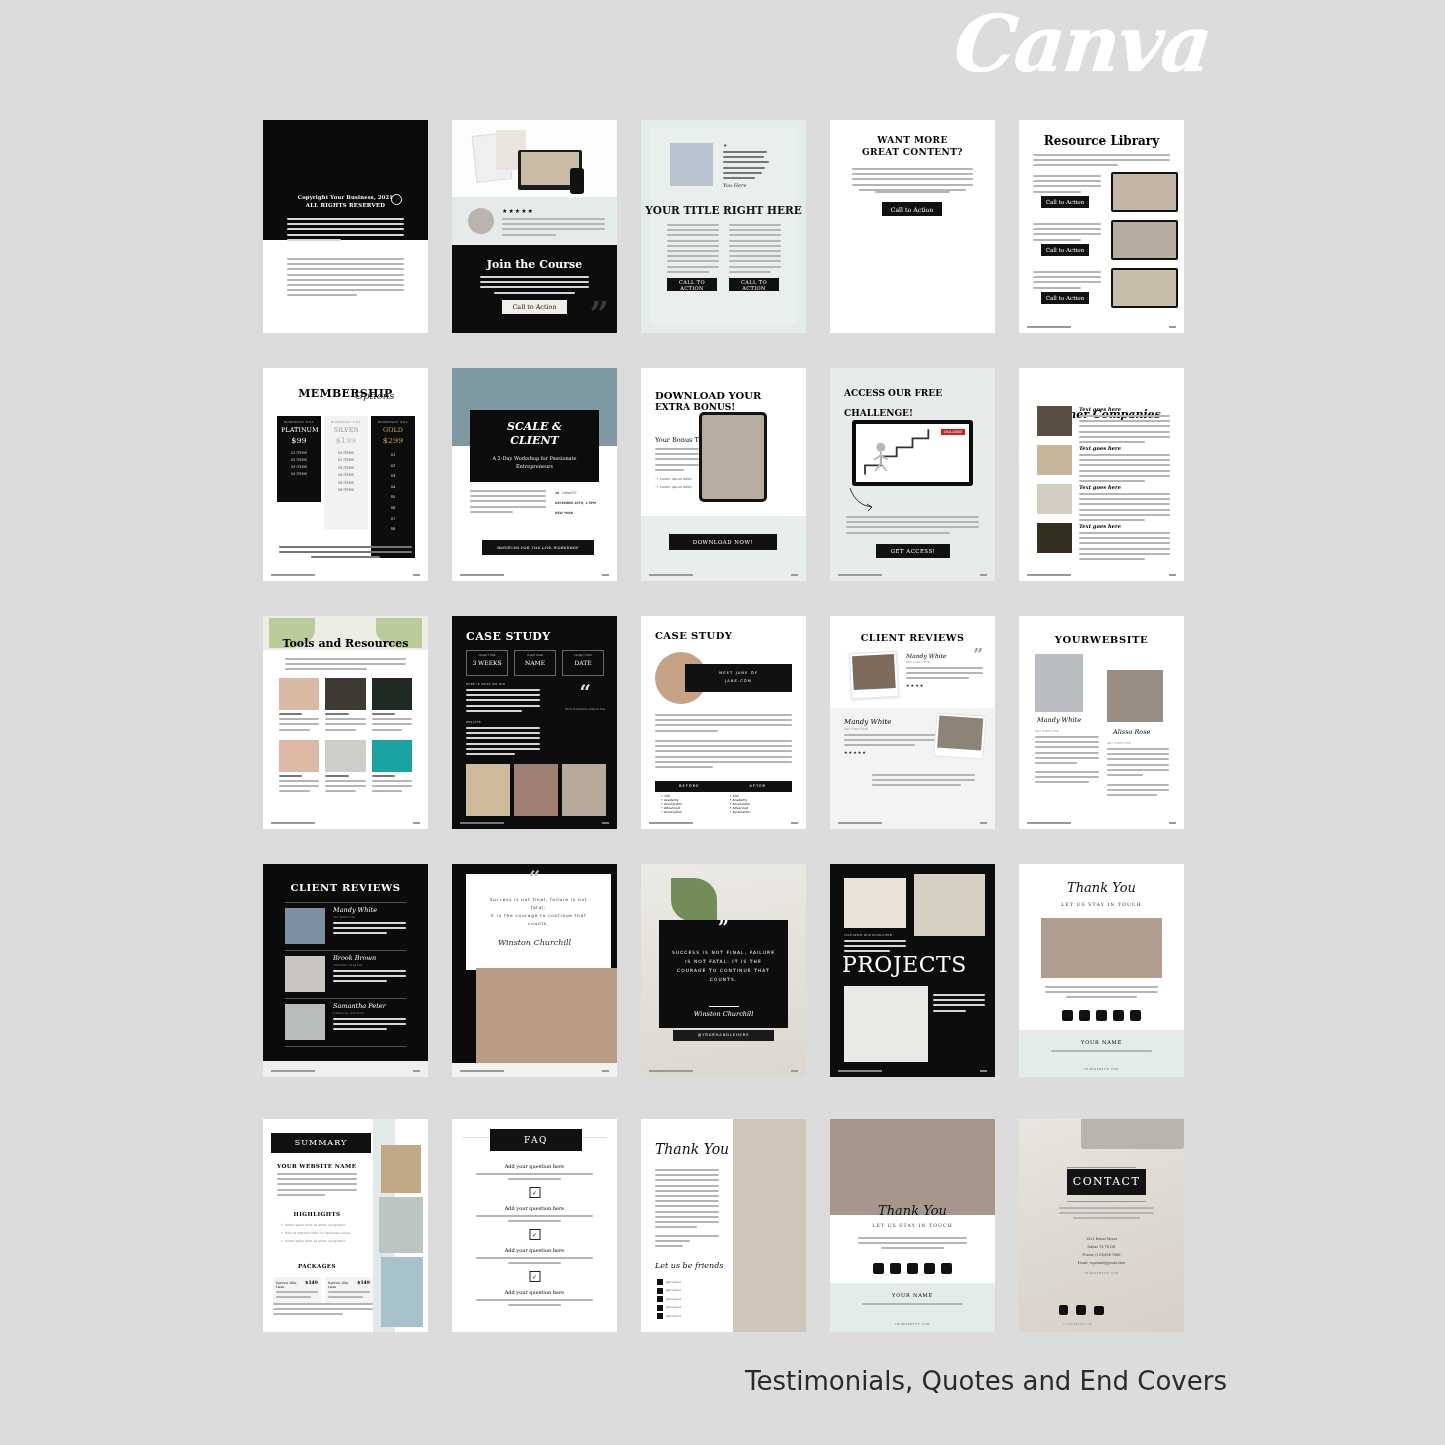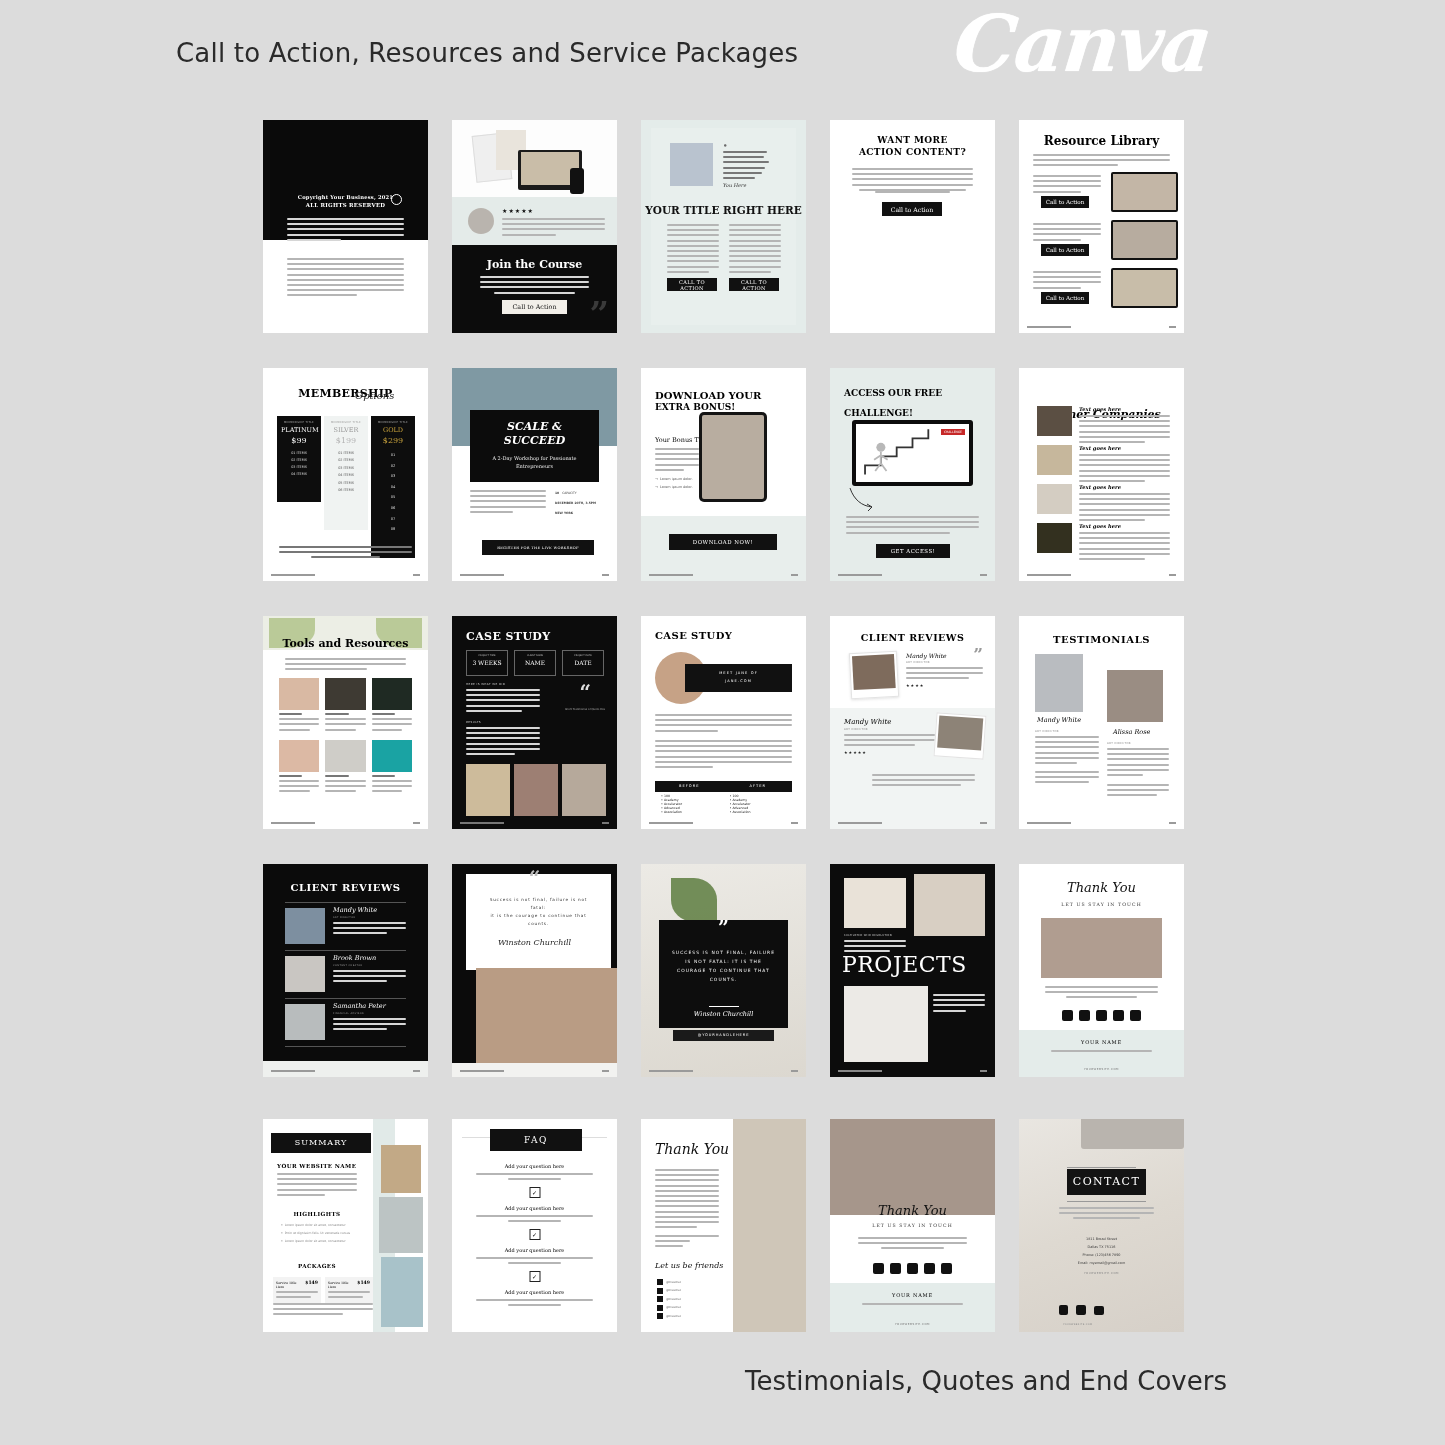--- a/index.html
+++ b/index.html
@@ -64,21 +64,20 @@
   .tb{background:#b5b5b5;height:2px;margin-bottom:3.2px;border-radius:1px;}
   .tb.dk{background:#777;}
   .tb.lt{background:#d6d6d6;}
 
   .cap-serif{font-family:"DejaVu Serif",serif;}
 </style>
 </head>
 <body>
 
 <div class="page-header">
-  <div id="header-title">Call to Action, Resources and Service Packages</div>
   <div id="canva-logo">Canva</div>
 </div>
 
 <div class="grid">
 
   <div class="thumb" style="left:263px;top:120px;width:165px;height:213px;">
     <div class="pg">
       <div style="position:absolute;left:0;top:0;right:0;height:120px;background:#0a0a0a;"></div>
       <div style="position:absolute;left:24px;top:74px;right:24px;text-align:center;">
         <div class="cap-serif" style="color:#fff;font-size:5.2px;font-weight:700;letter-spacing:.2px;">Copyright Your Business, 2021</div>
@@ -179,21 +178,21 @@
         <div class="tb" style="width:80%"></div>
       </div>
       <div class="btn-dark" style="position:absolute;left:26px;top:158px;width:50px;height:13px;font-size:5px;letter-spacing:.4px;">CALL TO ACTION</div>
       <div class="btn-dark" style="position:absolute;left:88px;top:158px;width:50px;height:13px;font-size:5px;letter-spacing:.4px;">CALL TO ACTION</div>
     </div>
   </div>
 
   <div class="thumb" style="left:830px;top:120px;width:165px;height:213px;">
     <div class="pg">
       <div class="ttl-serif" style="position:absolute;left:0;right:0;top:15px;font-size:9px;letter-spacing:.4px;">WANT MORE</div>
-      <div class="ttl-serif" style="position:absolute;left:0;right:0;top:27px;font-size:9px;letter-spacing:.4px;">ACTION CONTENT?</div>
+      <div class="ttl-serif" style="position:absolute;left:0;right:0;top:27px;font-size:9px;letter-spacing:.4px;">GREAT CONTENT?</div>
       <div style="position:absolute;left:22px;top:48px;right:22px;">
         <div class="tb" style="width:100%"></div>
           <div class="tb" style="width:100%"></div>
         <div class="tb" style="width:100%"></div>
           <div class="tb" style="width:100%"></div>
         <div class="tb" style="width:88%;margin:0 auto"></div>
           <div class="tb" style="width:62%;margin:0 auto"></div>
       </div>
       <div class="btn-dark" style="position:absolute;left:52px;top:82px;width:60px;height:14px;font-size:6.2px;">Call to Action</div>
     </div>
@@ -302,21 +301,21 @@
           <div class="fr"></div>
         </div>
     </div>
   </div>
 
   <div class="thumb" style="left:452px;top:368px;width:165px;height:213px;">
     <div class="pg">
       <div style="position:absolute;left:0;top:0;right:0;height:78px;background:#7f99a3;"></div>
       <div style="position:absolute;left:18px;top:42px;right:18px;height:72px;background:#0c0c0c;"></div>
       <div class="ttl-serif" style="position:absolute;left:0;right:0;top:52px;color:#fff;font-size:11px;font-style:italic;">SCALE &amp;</div>
-      <div class="ttl-serif" style="position:absolute;left:0;right:0;top:66px;color:#fff;font-size:11px;font-style:italic;">SUCCEED</div>
+      <div class="ttl-serif" style="position:absolute;left:0;right:0;top:66px;color:#fff;font-size:11px;font-style:italic;">CLIENT</div>
       <div class="cap-serif" style="position:absolute;left:32px;right:32px;top:86px;color:#eee;font-size:5px;text-align:center;line-height:8px;">A 2-Day Workshop for Passionate Entrepreneurs</div>
       <div style="position:absolute;left:18px;top:122px;width:76px;">
         <div class="tb" style="width:100%"></div>
           <div class="tb" style="width:100%"></div>
         <div class="tb" style="width:100%"></div>
           <div class="tb" style="width:100%"></div>
         <div class="tb" style="width:56%"></div>
       </div>
       <div style="position:absolute;right:10px;top:122px;width:52px;font-size:3px;color:#444;line-height:6px;">
         <div style="display:flex;gap:3px;align-items:center;">
@@ -655,21 +654,21 @@
       <div class="quote-mark" style="position:absolute;right:12px;top:28px;font-size:17px;color:#999;">”</div>
       <div class="footer-mini">
           <div class="fl"></div>
           <div class="fr"></div>
         </div>
     </div>
   </div>
 
   <div class="thumb" style="left:1019px;top:616px;width:165px;height:213px;">
     <div class="pg">
-      <div class="cap-serif" style="position:absolute;left:0;right:0;top:18px;text-align:center;font-size:10px;font-weight:700;letter-spacing:.6px;">TESTIMONIALS</div>
+      <div class="cap-serif" style="position:absolute;left:0;right:0;top:18px;text-align:center;font-size:10px;font-weight:700;letter-spacing:.6px;">YOURWEBSITE</div>
       <div style="position:absolute;left:16px;top:38px;width:48px;height:58px;background:#b9bcc0;"></div>
       <div class="sig" style="position:absolute;left:18px;top:100px;font-size:6.5px;">Mandy White</div>
       <div style="position:absolute;left:16px;top:114px;font-size:2.6px;color:#888;letter-spacing:.4px;">ART DIRECTOR</div>
       <div style="position:absolute;left:16px;top:120px;width:64px;">
         <div class="tb" style="width:100%"></div>
           <div class="tb" style="width:100%"></div>
           <div class="tb" style="width:100%"></div>
         <div class="tb" style="width:100%"></div>
           <div class="tb" style="width:100%"></div>
           <div class="tb" style="width:66%"></div>

